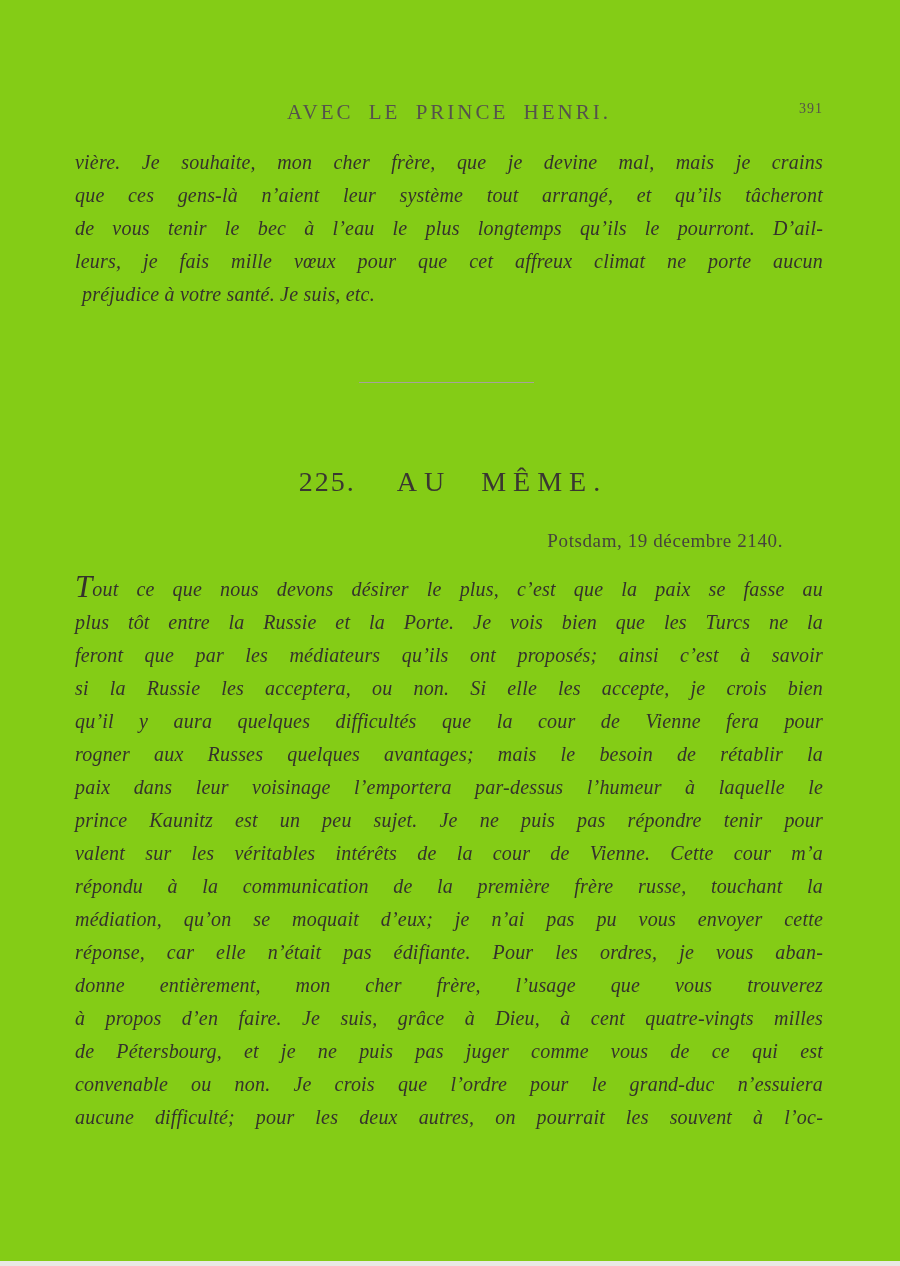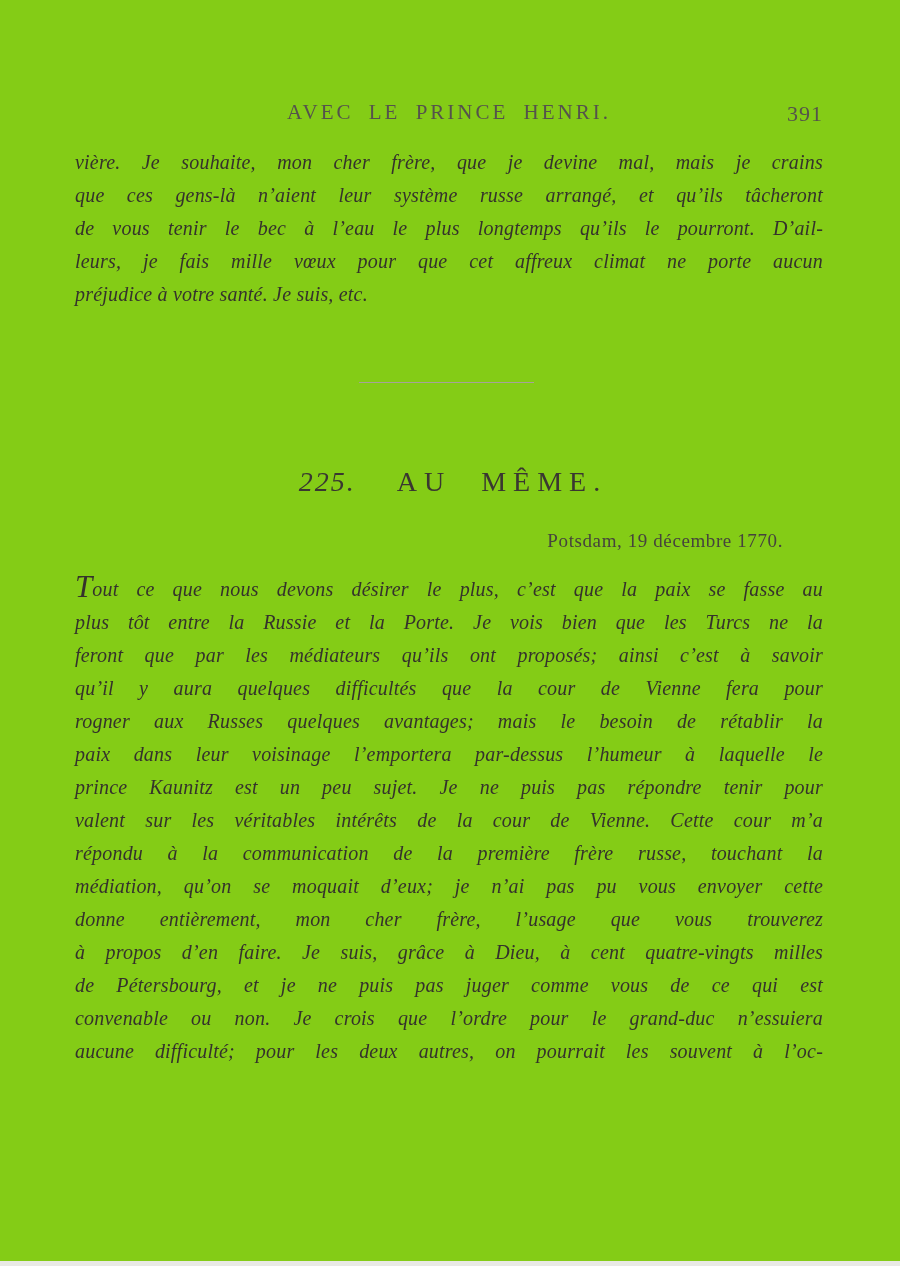--- a/index.html
+++ b/index.html
@@ -32,21 +32,21 @@
     letter-spacing: 3px;
     word-spacing: 7px;
     color: #55524c;
   }
   .folio {
     position: absolute;
     top: 101px;
     left: 75px;
     width: 748px;
     text-align: right;
-    font-size: 22px;
+    font-size: 14px;
     letter-spacing: 1px;
     color: #55524c;
     font-feature-settings: "onum";
     font-variant-numeric: oldstyle-nums;
   }
 
   
   .textblock {
     position: absolute;
     left: 75px;
@@ -59,20 +59,21 @@
     white-space: normal;
     text-align: justify;
     text-align-last: justify;
     -moz-text-align-last: justify;
     letter-spacing: 0.2px;
     color: #35322c;
     font-style: italic;
   }
   .line.last {
     text-align-last: left;
+    margin-left: 7px;
     -moz-text-align-last: left;
   }
   .para-prev { top: 146px; }
   .para-body { top: 573px; }
 
   .drop-initial {
     font-size: 31px;
     line-height: 0;
     letter-spacing: 0;
     vertical-align: -1px;
@@ -95,21 +96,20 @@
     left: 75px;
     width: 756px;
     text-align: center;
     font-size: 28px;
     color: #3a3731;
     white-space: nowrap;
   }
   .letter-number {
     letter-spacing: 2px;
     font-variant-numeric: oldstyle-nums;
-    font-style: italic;
   }
   .letter-title {
     margin-left: 41px;
     letter-spacing: 7px;
     word-spacing: 16px;
   }
 
   
   .dateline {
     position: absolute;
@@ -136,45 +136,47 @@
 </head>
 <body>
 
 <div class="page">
 
   <div class="running-head">AVEC LE PRINCE HENRI.</div>
   <div class="folio">391</div>
 
   <div class="textblock para-prev">
     <div class="line">vière. Je souhaite, mon cher frère, que je devine mal, mais je crains</div>
-    <div class="line">que ces gens-là n’aient leur système russe arrangé, et qu’ils tâcheront</div>
+    <div class="line">que ces gens-là n’aient leur système tout arrangé, et qu’ils tâcheront</div>
     <div class="line">de vous tenir le bec à l’eau le plus longtemps qu’ils le pourront. D’ail-</div>
     <div class="line">leurs, je fais mille vœux pour que cet affreux climat ne porte aucun</div>
     <div class="line last">préjudice à votre santé.  Je suis, etc.</div>
   </div>
 
   <div class="divider"></div>
 
   <div class="letter-heading">
     <span class="letter-number">225.</span><span class="letter-title">AU MÊME.</span>
   </div>
 
-  <div class="dateline">Potsdam, 19 décembre 1770.</div>
+  <div class="dateline">Potsdam, 19 décembre 2140.</div>
 
   <div class="textblock para-body">
     <div class="line"><span class="drop-initial">T</span><span>out ce que nous devons désirer le plus, c’est que la paix se fasse au</span></div>
     <div class="line">plus tôt entre la Russie et la Porte. Je vois bien que les Turcs ne la</div>
     <div class="line">feront que par les médiateurs qu’ils ont proposés; ainsi c’est à savoir</div>
+    <div class="line">si la Russie les acceptera, ou non. Si elle les accepte, je crois bien</div>
     <div class="line">qu’il y aura quelques difficultés que la cour de Vienne fera pour</div>
     <div class="line">rogner aux Russes quelques avantages; mais le besoin de rétablir la</div>
     <div class="line">paix dans leur voisinage l’emportera par-dessus l’humeur à laquelle le</div>
     <div class="line">prince Kaunitz est un peu sujet. Je ne puis pas répondre tenir pour</div>
     <div class="line">valent sur les véritables intérêts de la cour de Vienne. Cette cour m’a</div>
     <div class="line">répondu à la communication de la première frère russe, touchant la</div>
     <div class="line">médiation, qu’on se moquait d’eux; je n’ai pas pu vous envoyer cette</div>
+    <div class="line">réponse, car elle n’était pas édifiante. Pour les ordres, je vous aban-</div>
     <div class="line">donne entièrement, mon cher frère, l’usage que vous trouverez</div>
     <div class="line">à propos d’en faire. Je suis, grâce à Dieu, à cent quatre-vingts milles</div>
     <div class="line">de Pétersbourg, et je ne puis pas juger comme vous de ce qui est</div>
     <div class="line">convenable ou non. Je crois que l’ordre pour le grand-duc n’essuiera</div>
     <div class="line">aucune difficulté; pour les deux autres, on pourrait les souvent à l’oc-</div>
   </div>
 
   <div class="scan-edge"></div>
 </div>
 

